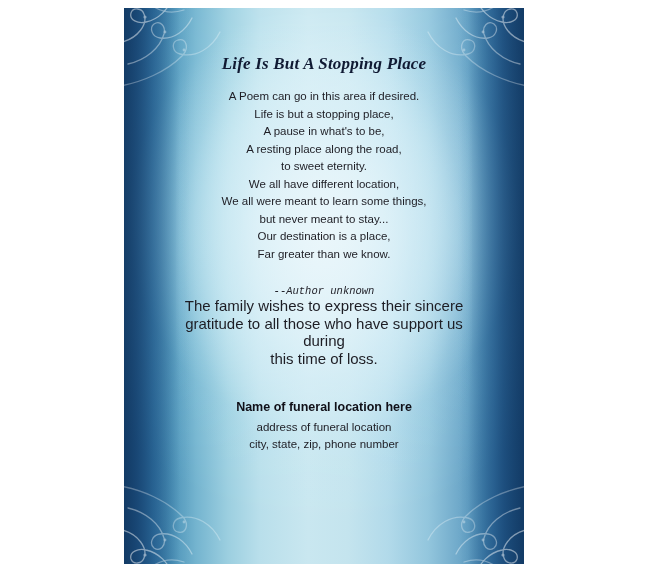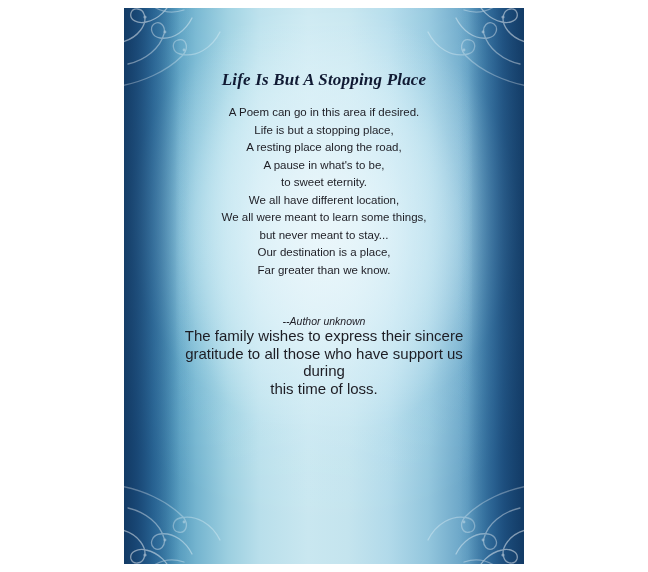--- a/index.html
+++ b/index.html
@@ -101,34 +101,34 @@
     text-align: center;
     color: #1b1b22;
   }
 
   .poem-title {
     font-family: "Liberation Serif", serif;
     font-weight: bold;
     font-style: italic;
     font-size: 17px;
     color: #101a33;
-    margin: 16px 0 14px 0;
+    margin: 0 0 14px 0;
     letter-spacing: 0.2px;
   }
 
   .poem-body {
     font-size: 11.5px;
     line-height: 17.5px;
     color: #1d1d24;
   }
   .poem-body .line { display: block; }
 
   .attribution {
-    margin-top: 36px;
-    font-family: Liberation Sans, sans-serif;
+    margin-top: 22px;
+    font-family: Liberation Mono, monospace;
     font-style: italic;
     font-size: 10.5px;
     color: #22222a;
   }
 
   .ack-title {
     font-family: "Liberation Serif", serif;
     font-weight: bold;
     font-style: italic;
     font-size: 16.5px;
@@ -223,36 +223,41 @@
       </svg>
     </div>
 
     <div class="content">
 
       <div class="poem-title">Life Is But A Stopping Place</div>
 
       <div class="poem-body">
         <span class="line">A Poem can go in this area if desired.</span>
         <span class="line">Life is but a stopping place,</span>
+        <span class="line">A pause in what's to be,</span>
         <span class="line">A resting place along the road,</span>
-        <span class="line">A pause in what's to be,</span>
         <span class="line">to sweet eternity.</span>
         <span class="line">We all have different location,</span>
         <span class="line">We all were meant to learn some things,</span>
         <span class="line">but never meant to stay...</span>
         <span class="line">Our destination is a place,</span>
         <span class="line">Far greater than we know.</span>
       </div>
 
       <div class="attribution">--Author unknown</div>
 
 
       <div class="ack-body">
         <span class="line">The family wishes to express their sincere</span>
         <span class="line">gratitude to all those who have support us during</span>
         <span class="line">this time of loss.</span>
       </div>
 
 
+      <div class="location-block">
+        <span class="location-name">Name of funeral location here</span>
+        <span class="line">address of funeral location</span>
+        <span class="line">city, state, zip, phone number</span>
+      </div>
 
     </div>
   </div>
 </div>
 
 </body></html>

